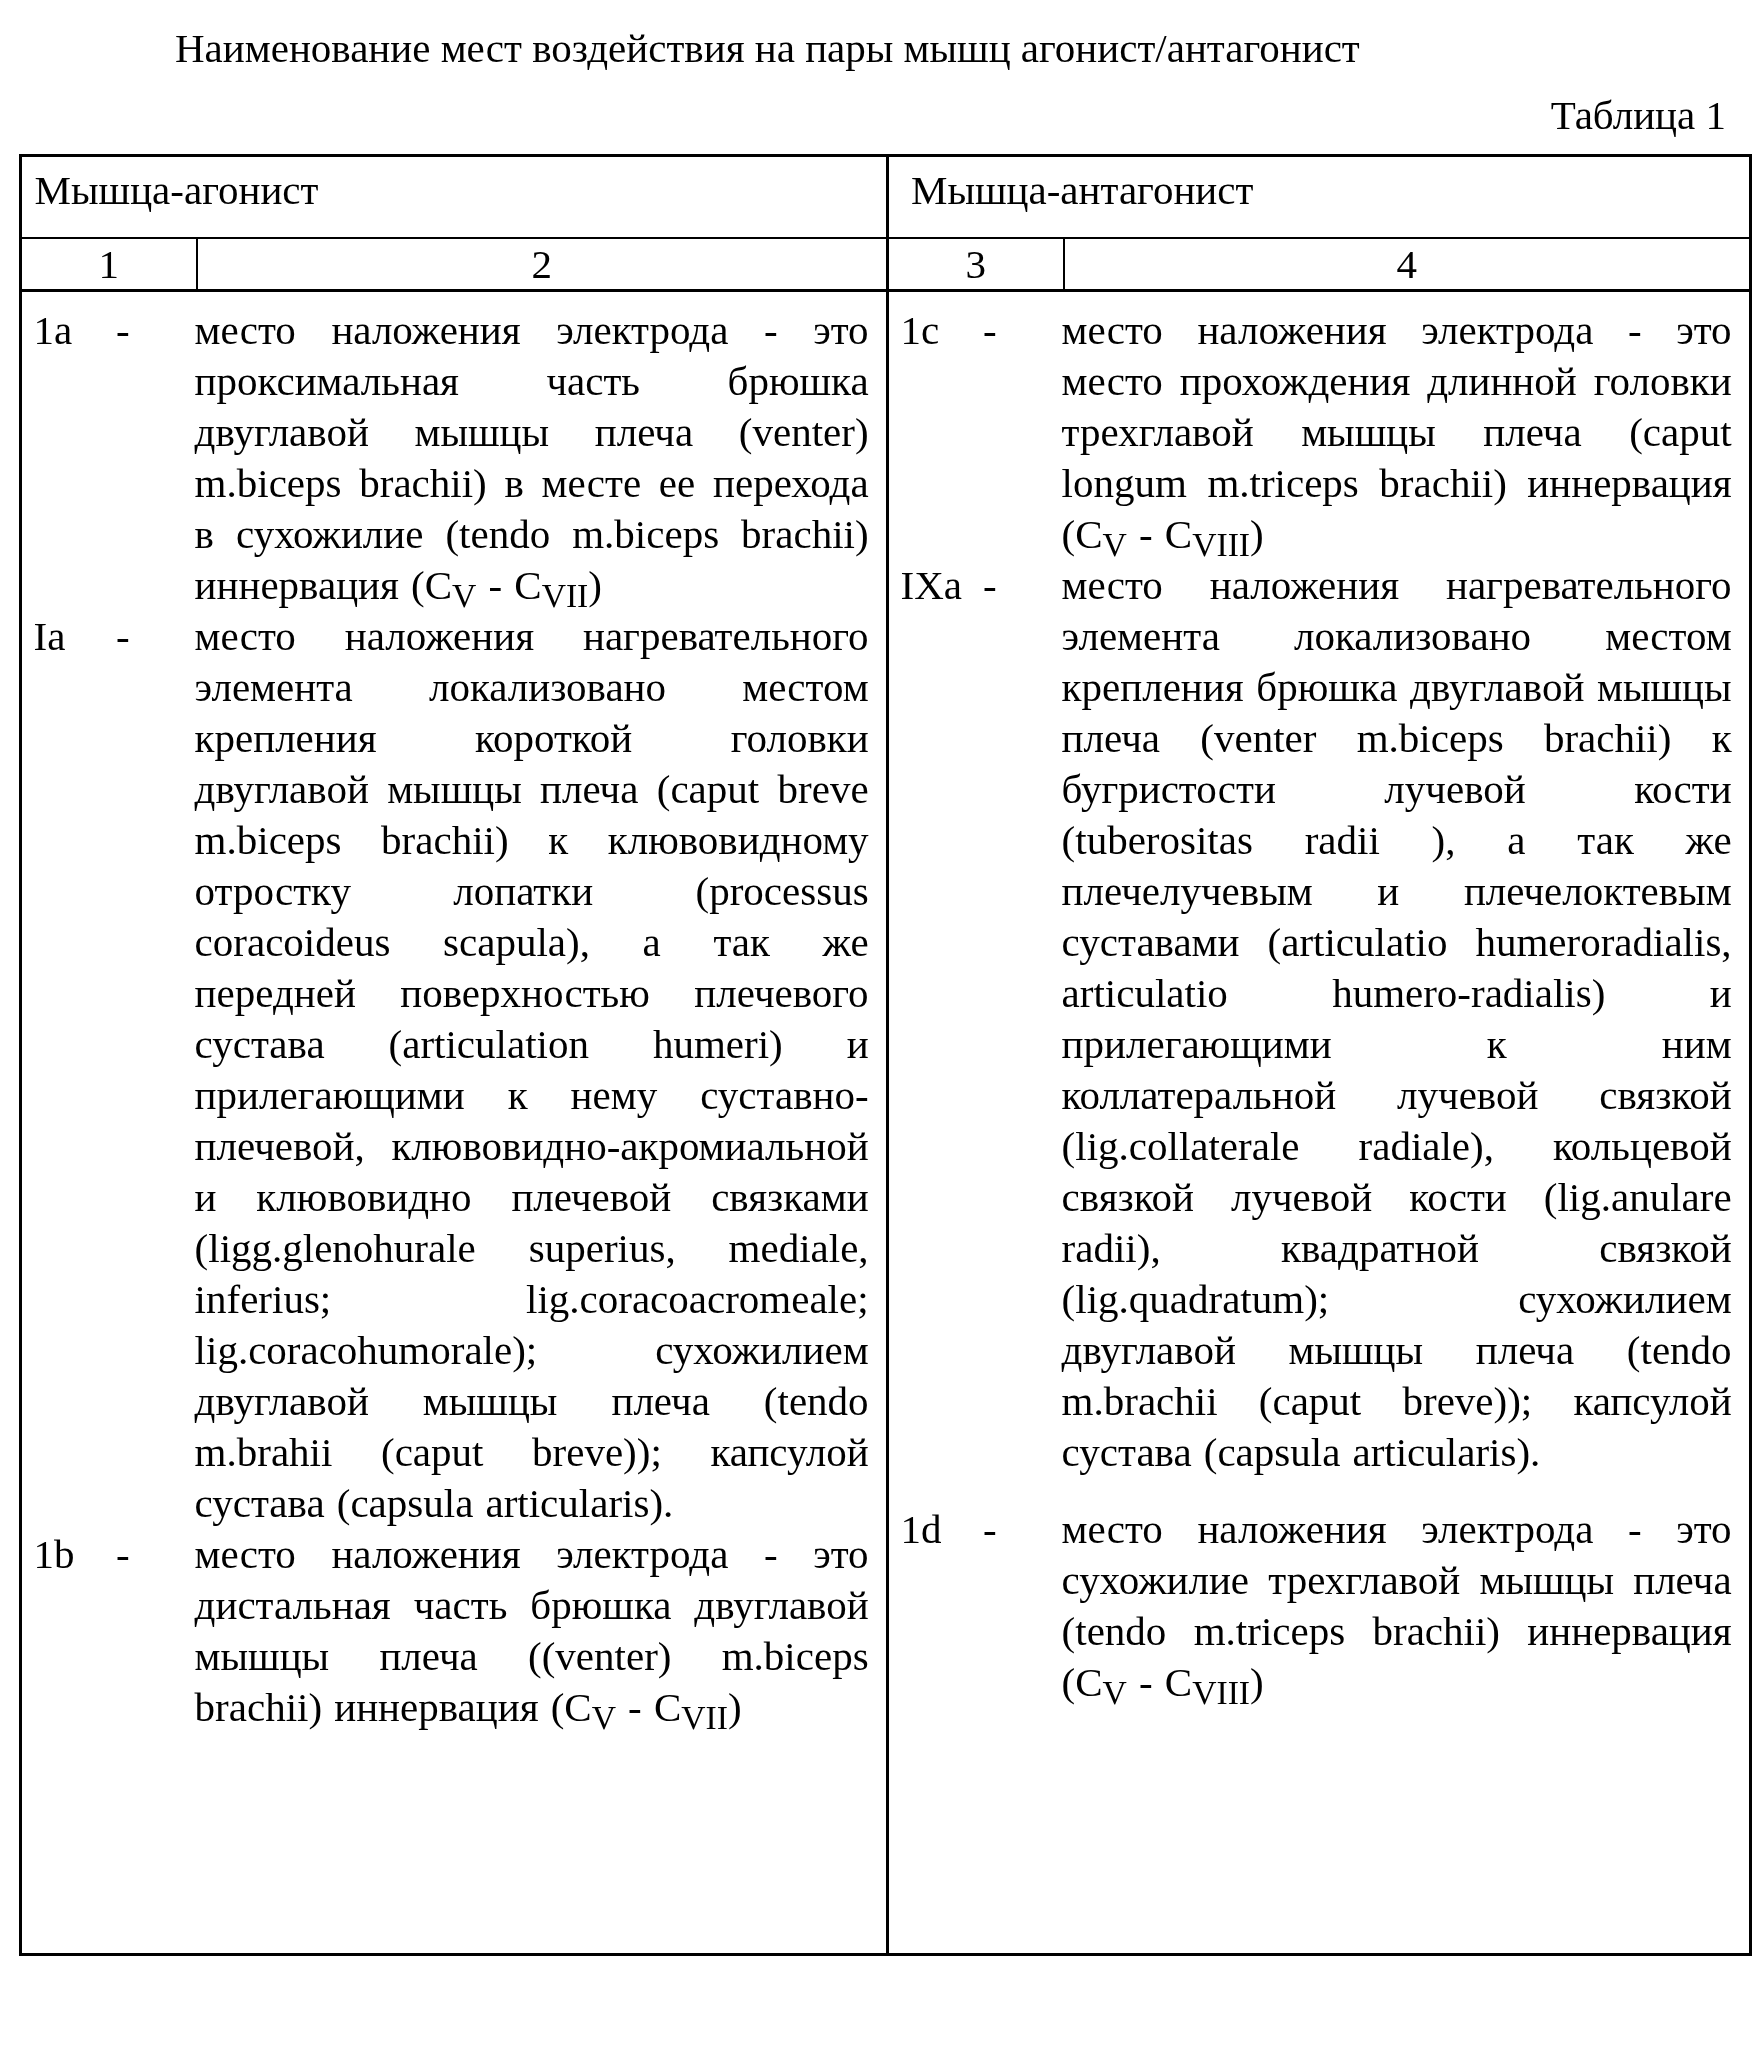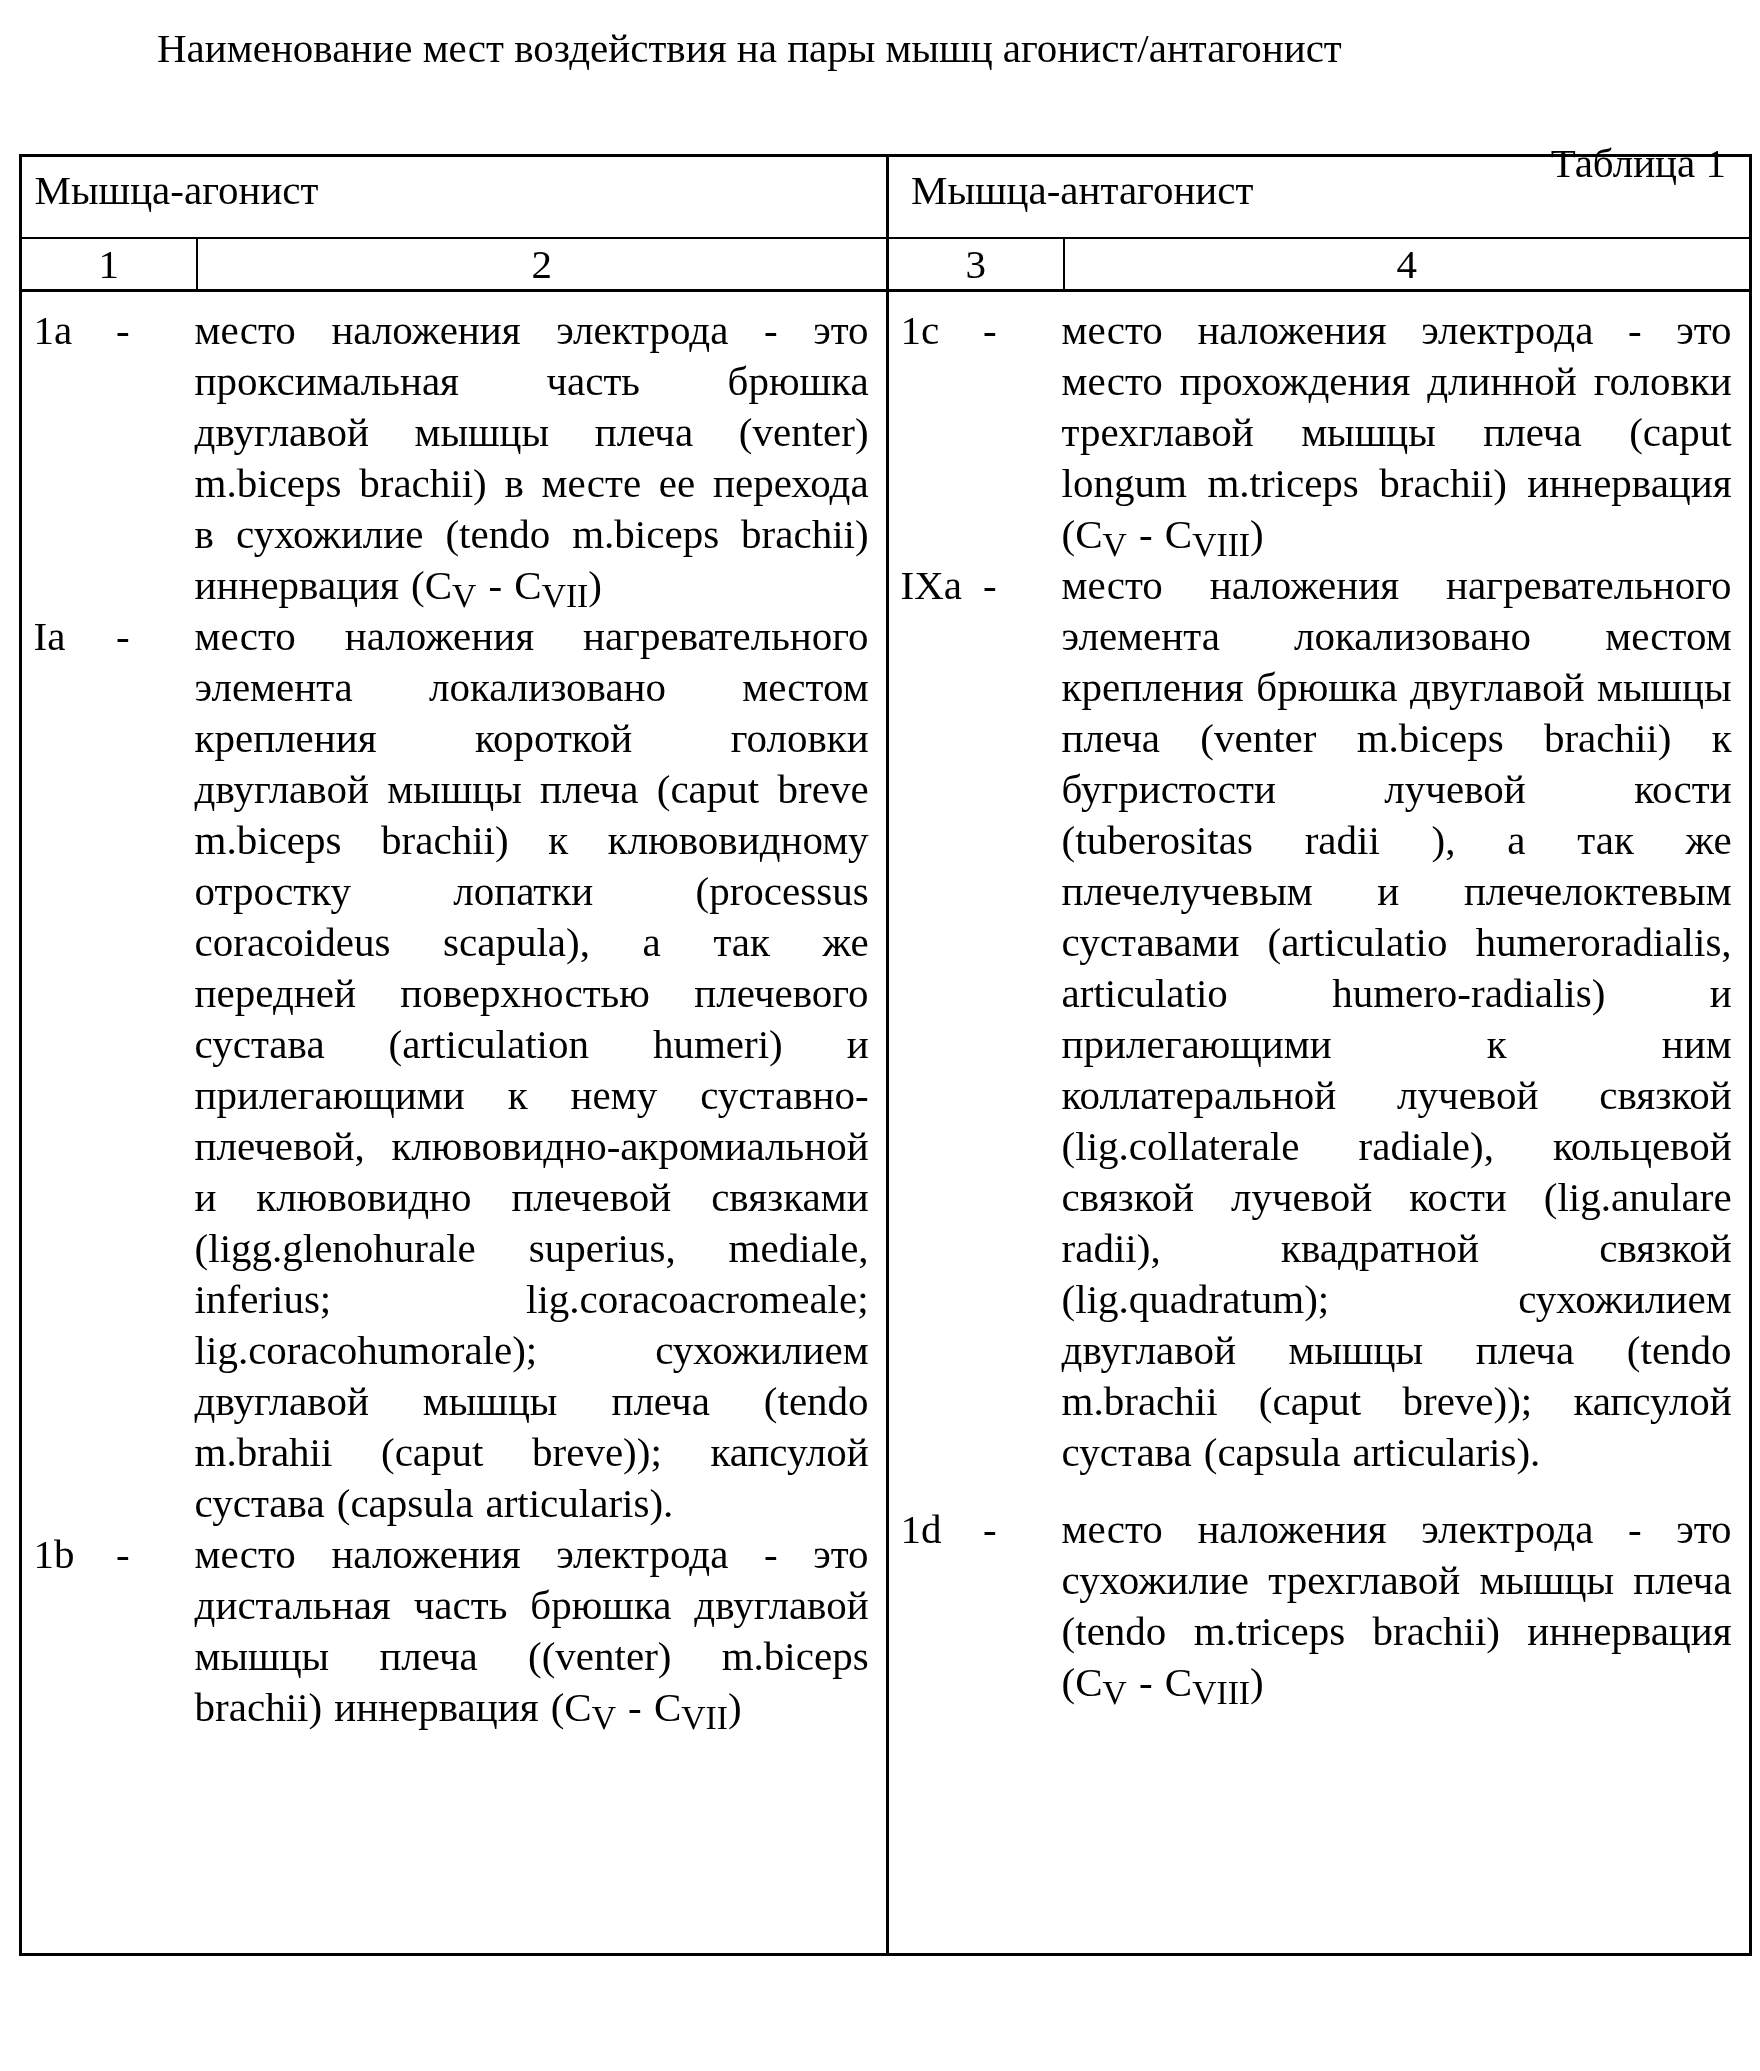--- a/index.html
+++ b/index.html
@@ -7,35 +7,34 @@
     position: relative;
     width: 1761px;
     height: 2071px;
     background: #ffffff;
     color: #000000;
     font-family: "Liberation Serif", "DejaVu Serif", serif;
     overflow: hidden;
   }
   .doc-title {
     position: absolute;
-    left: 157px;
+    left: 175px;
     top: 24px;
     width: 1454px;
     font-size: 41px;
     line-height: 48px;
     white-space: nowrap;
     letter-spacing: 0px;
   }
   .table-caption {
     position: absolute;
     top: 91px;
     right: 35px;
     font-size: 41px;
     line-height: 48px;
-    margin-top: 48px;
   }
   table.muscle-table {
     position: absolute;
     left: 18.6px;
     top: 154px;
     width: 1730px;
     border-collapse: collapse;
     table-layout: fixed;
     border: 3.7px solid #000;
   }

